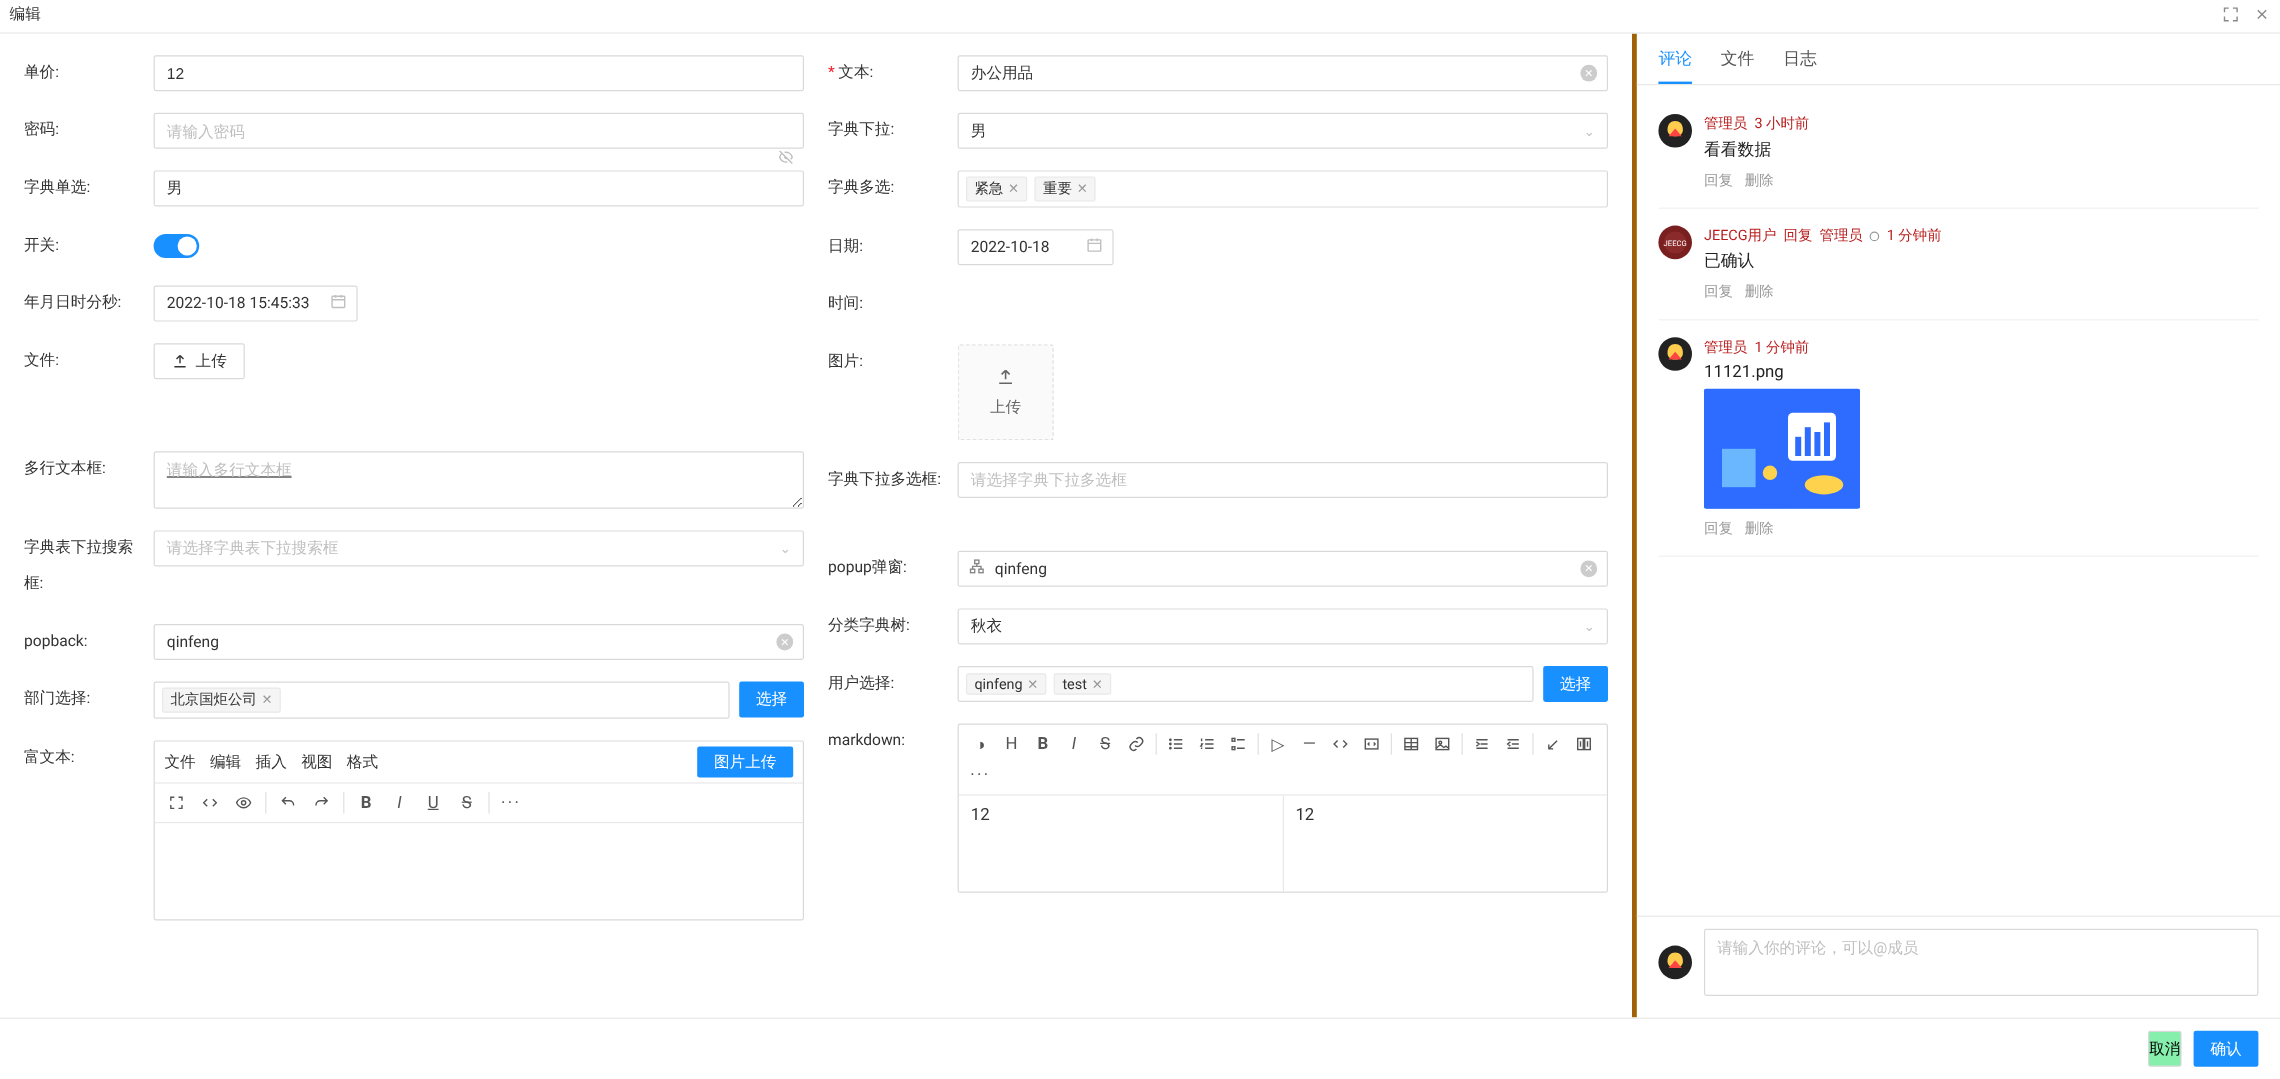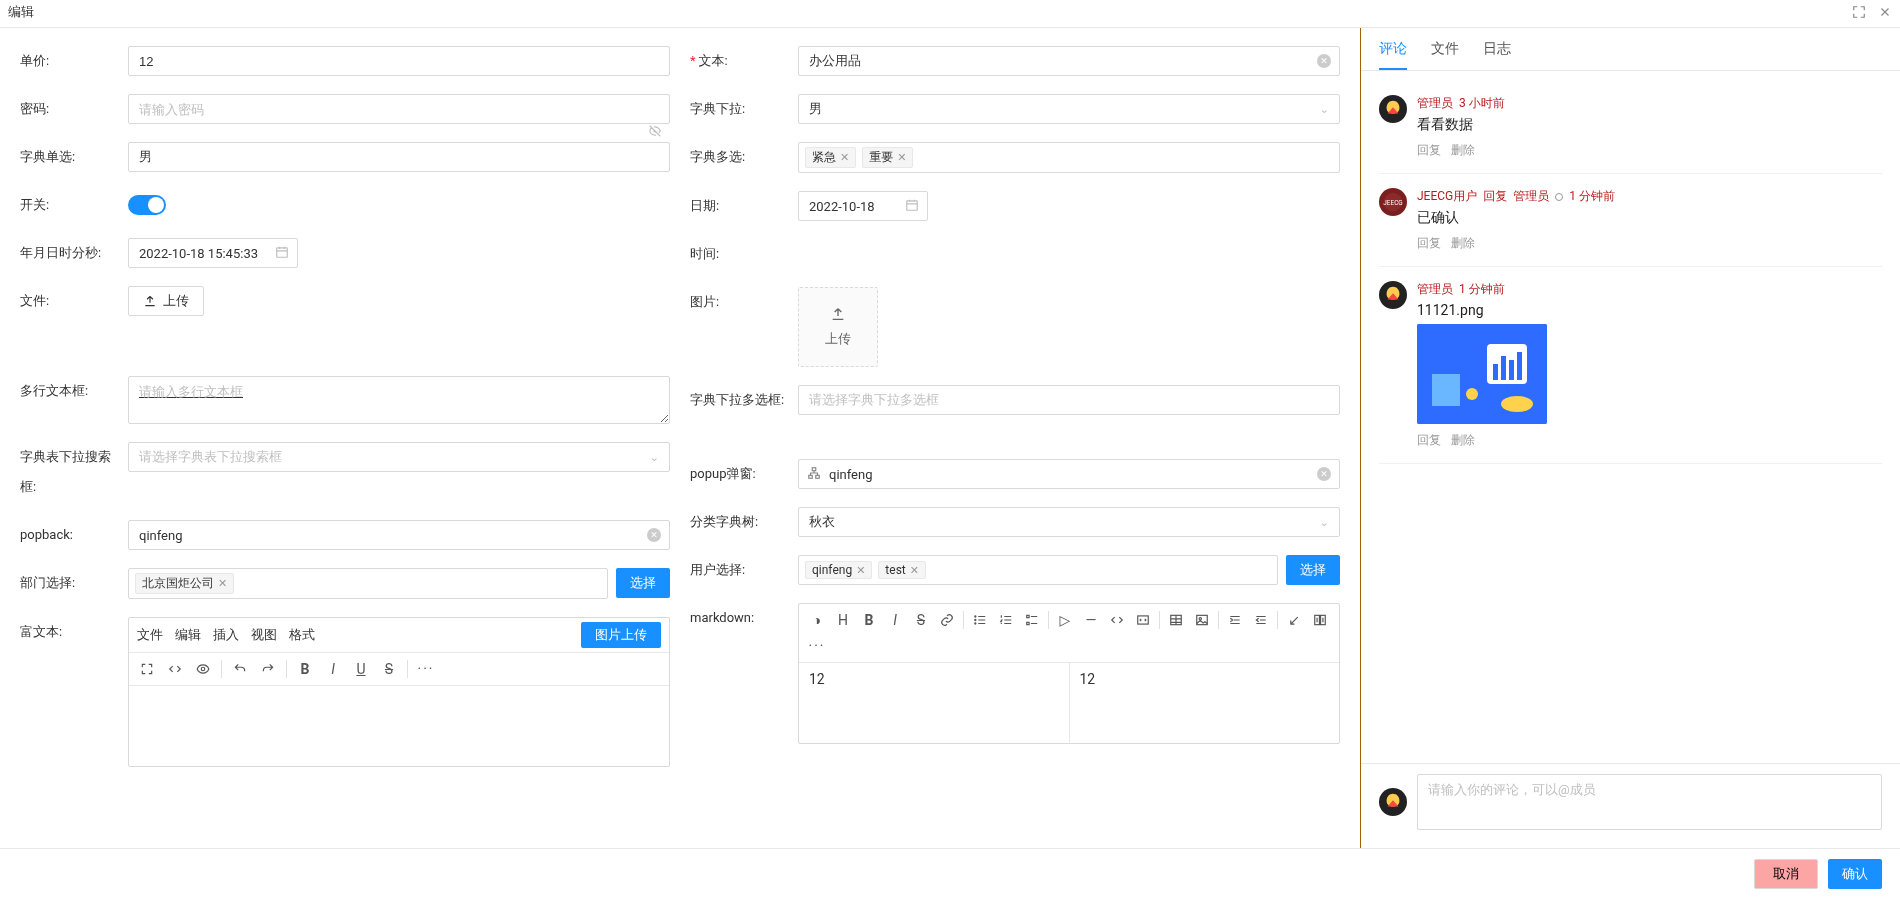--- a/index.html
+++ b/index.html
@@ -43,39 +43,39 @@
 
 .tag { display: inline-flex; align-items: center; gap: 4px; background: #f5f5f5; border: 1px solid #e8e8e8; border-radius: 2px; padding: 1px 6px; font-size: 12px; margin-right: 6px; }
 .tag-close { color: #999; cursor: pointer; font-size: 11px; }
 
 .popup-input { padding-left: 30px; }
 .popup-icon { position: absolute; left: 8px; color: #888; }
 
 .pick-row { display: flex; gap: 8px; }
 .tagbox { flex: 1; padding: 4px 6px; align-items: center; flex-wrap: wrap; height: auto; min-height: 30px; }
 .btn-primary { background: #1890ff; color: #fff; border: none; border-radius: 2px; padding: 0 14px; height: 30px; cursor: pointer; font-size: 13px; }
-.btn-default { background: #fca5a5; border: 1px solid #d9d9d9; border-radius: 2px; padding: 0 18px; height: 30px; cursor: pointer; font-size: 13px; }
+.btn-default { background: #86efac; border: 1px solid #d9d9d9; border-radius: 2px; padding: 0 0; height: 30px; cursor: pointer; font-size: 13px; }
 
 .editor { border: 1px solid #d9d9d9; border-radius: 2px; }
 .editor-menubar { display: flex; align-items: center; justify-content: space-between; padding: 4px 8px; border-bottom: 1px solid #e8e8e8; }
 .menubar-left { display: flex; gap: 12px; font-size: 13px; }
 .menubar-left span { cursor: pointer; }
 .editor-toolbar { display: flex; align-items: center; gap: 4px; padding: 4px 6px; border-bottom: 1px solid #e8e8e8; flex-wrap: wrap; }
 .tb-btn { width: 24px; height: 24px; display: flex; align-items: center; justify-content: center; cursor: pointer; color: #555; border-radius: 2px; font-size: 14px; }
 .tb-sep { width: 1px; height: 18px; background: #e0e0e0; margin: 0 2px; }
 .tb-more { letter-spacing: 2px; }
 .editor-content { min-height: 80px; padding: 8px; }
 
 .md-editor { border: 1px solid #d9d9d9; border-radius: 2px; }
 .md-toolbar { display: flex; align-items: center; padding: 4px 6px; border-bottom: 1px solid #e8e8e8; flex-wrap: wrap; gap: 2px; }
 .md-body { display: flex; min-height: 80px; }
 .md-pane { flex: 1; padding: 8px 10px; font-size: 14px; }
 .md-pane + .md-pane { border-left: 1px solid #e8e8e8; }
 
-.side-panel { width: 540px; border-left: 1px solid #a16207; display: flex; flex-direction: column; }
+.side-panel { width: 540px; border-left: 4px solid #a16207; display: flex; flex-direction: column; }
 .tabs { display: flex; gap: 24px; padding: 12px 18px 0 18px; border-bottom: 1px solid #e8e8e8; }
 .tab { padding-bottom: 10px; cursor: pointer; font-size: 14px; color: #555; }
 .tab.active { color: #1890ff; border-bottom: 2px solid #1890ff; }
 
 .comments { flex: 1; overflow-y: auto; padding: 10px 18px; }
 .comment { display: flex; gap: 10px; padding: 14px 0; border-bottom: 1px solid #f0f0f0; }
 .avatar { width: 28px; height: 28px; border-radius: 50%; background: #222; flex-shrink: 0; display: flex; align-items: center; justify-content: center; overflow: hidden; }
 .avatar svg { width: 22px; height: 22px; }
 .comment-body { flex: 1; }
 .comment-meta { font-size: 12px; color: #b91c1c; display: flex; align-items: center; gap: 6px; flex-wrap: wrap; }

